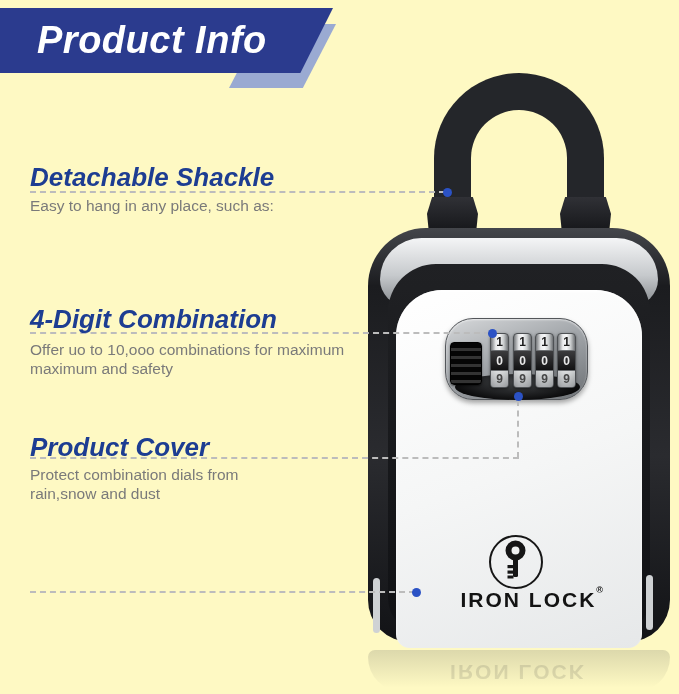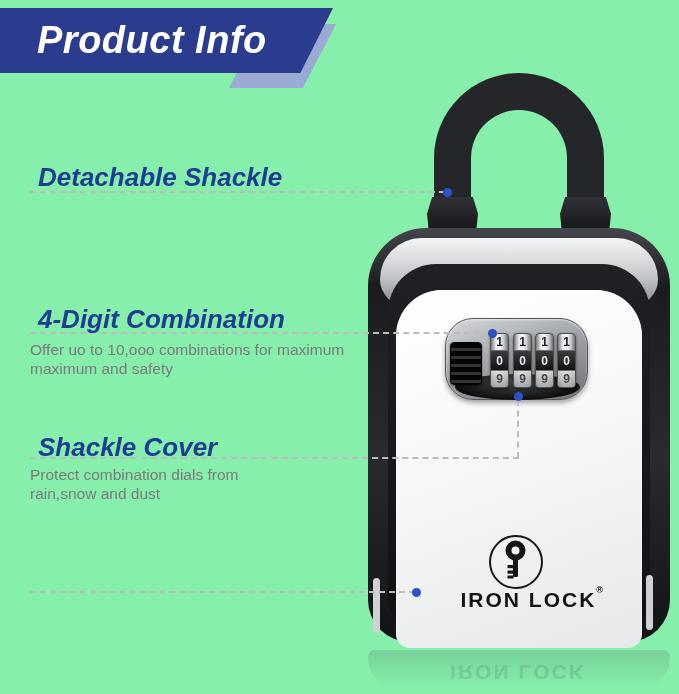--- a/index.html
+++ b/index.html
@@ -1,29 +1,29 @@
 <!DOCTYPE html>
 <html><head>
 <meta charset="utf-8">
 <style>
   * { margin:0; padding:0; box-sizing:border-box; }
   body { font-family:"Liberation Sans", sans-serif; background:#fff; }
-  .canvas { position:relative; width:679px; height:694px; background:#86efac; overflow:hidden; }
+  .canvas { position:relative; width:679px; height:694px; background:#fef9c3; overflow:hidden; }
 
   
   .banner-accent { position:absolute; left:229px; top:24px; width:107px; height:64px;
     background:#9aaad2; clip-path:polygon(31% 0,100% 0,69% 100%,0 100%); z-index:4; }
   .banner { position:absolute; left:0; top:8px; width:333px; height:65px;
     background:#2b3b8e; clip-path:polygon(0 0,100% 0,90.2% 100%,0 100%); z-index:5; }
   .banner-title { position:absolute; left:37px; top:0; line-height:65px; color:#fff;
     font-size:38px; font-weight:700; font-style:italic; letter-spacing:.5px; }
 
   
   .feature-heading { position:absolute; left:30px; color:#1d3d92; font-size:26px;
-    font-weight:700; font-style:italic; line-height:28px; white-space:nowrap; z-index:11;margin-left:8px; }
+    font-weight:700; font-style:italic; line-height:28px; white-space:nowrap; z-index:11; }
   .feature-body { position:absolute; left:30px; color:#7a7a7a; font-size:15.5px;
     line-height:19px; z-index:11; }
   .hline { position:absolute; height:0; border-top:2px dashed #bcbcbc; z-index:10; }
   .vline { position:absolute; width:0; border-left:2px dashed #bcbcbc; z-index:10; }
   .dot { position:absolute; width:9px; height:9px; border-radius:50%; background:#2b52c5; z-index:12; }
 
   
   .shackle { position:absolute; left:434px; top:73px; width:170px; height:160px;
     border:37px solid #24262a; border-bottom:none; border-radius:88px 88px 0 0; z-index:1; }
   .shackle-collar { position:absolute; width:51px; height:42px; z-index:1;
@@ -87,31 +87,32 @@
 
   <div class="banner-accent"></div>
   <div class="banner">
     <div class="banner-title">Product Info</div>
   </div>
 
   <div class="feature-heading" style="top:163px">Detachable Shackle</div>
   <div class="hline" style="left:30px; top:191px; width:415px"></div>
   <div class="dot" style="left:443px; top:188px"></div>
   <div class="feature-body" style="top:196px">
+    <div>Easy to hang in any place, such as:</div>
   </div>
 
   <div class="feature-heading" style="top:305px">4-Digit Combination</div>
   <div class="hline" style="left:30px; top:332px; width:460px"></div>
   <div class="dot" style="left:488px; top:329px"></div>
   <div class="feature-body" style="top:340px">
     <div>Offer uo to 10,ooo combinations for maximum</div>
     <div>maximum and safety</div>
   </div>
 
-  <div class="feature-heading" style="top:433px">Shackle Cover</div>
+  <div class="feature-heading" style="top:433px">Product Cover</div>
   <div class="hline" style="left:30px; top:457px; width:489px"></div>
   <div class="vline" style="left:517px; top:400px; height:58px"></div>
   <div class="dot" style="left:514px; top:392px"></div>
   <div class="feature-body" style="top:465px">
     <div>Protect combination dials from</div>
     <div>rain,snow and dust</div>
   </div>
 
   <div class="hline" style="left:30px; top:591px; width:385px"></div>
   <div class="dot" style="left:412px; top:588px"></div>

